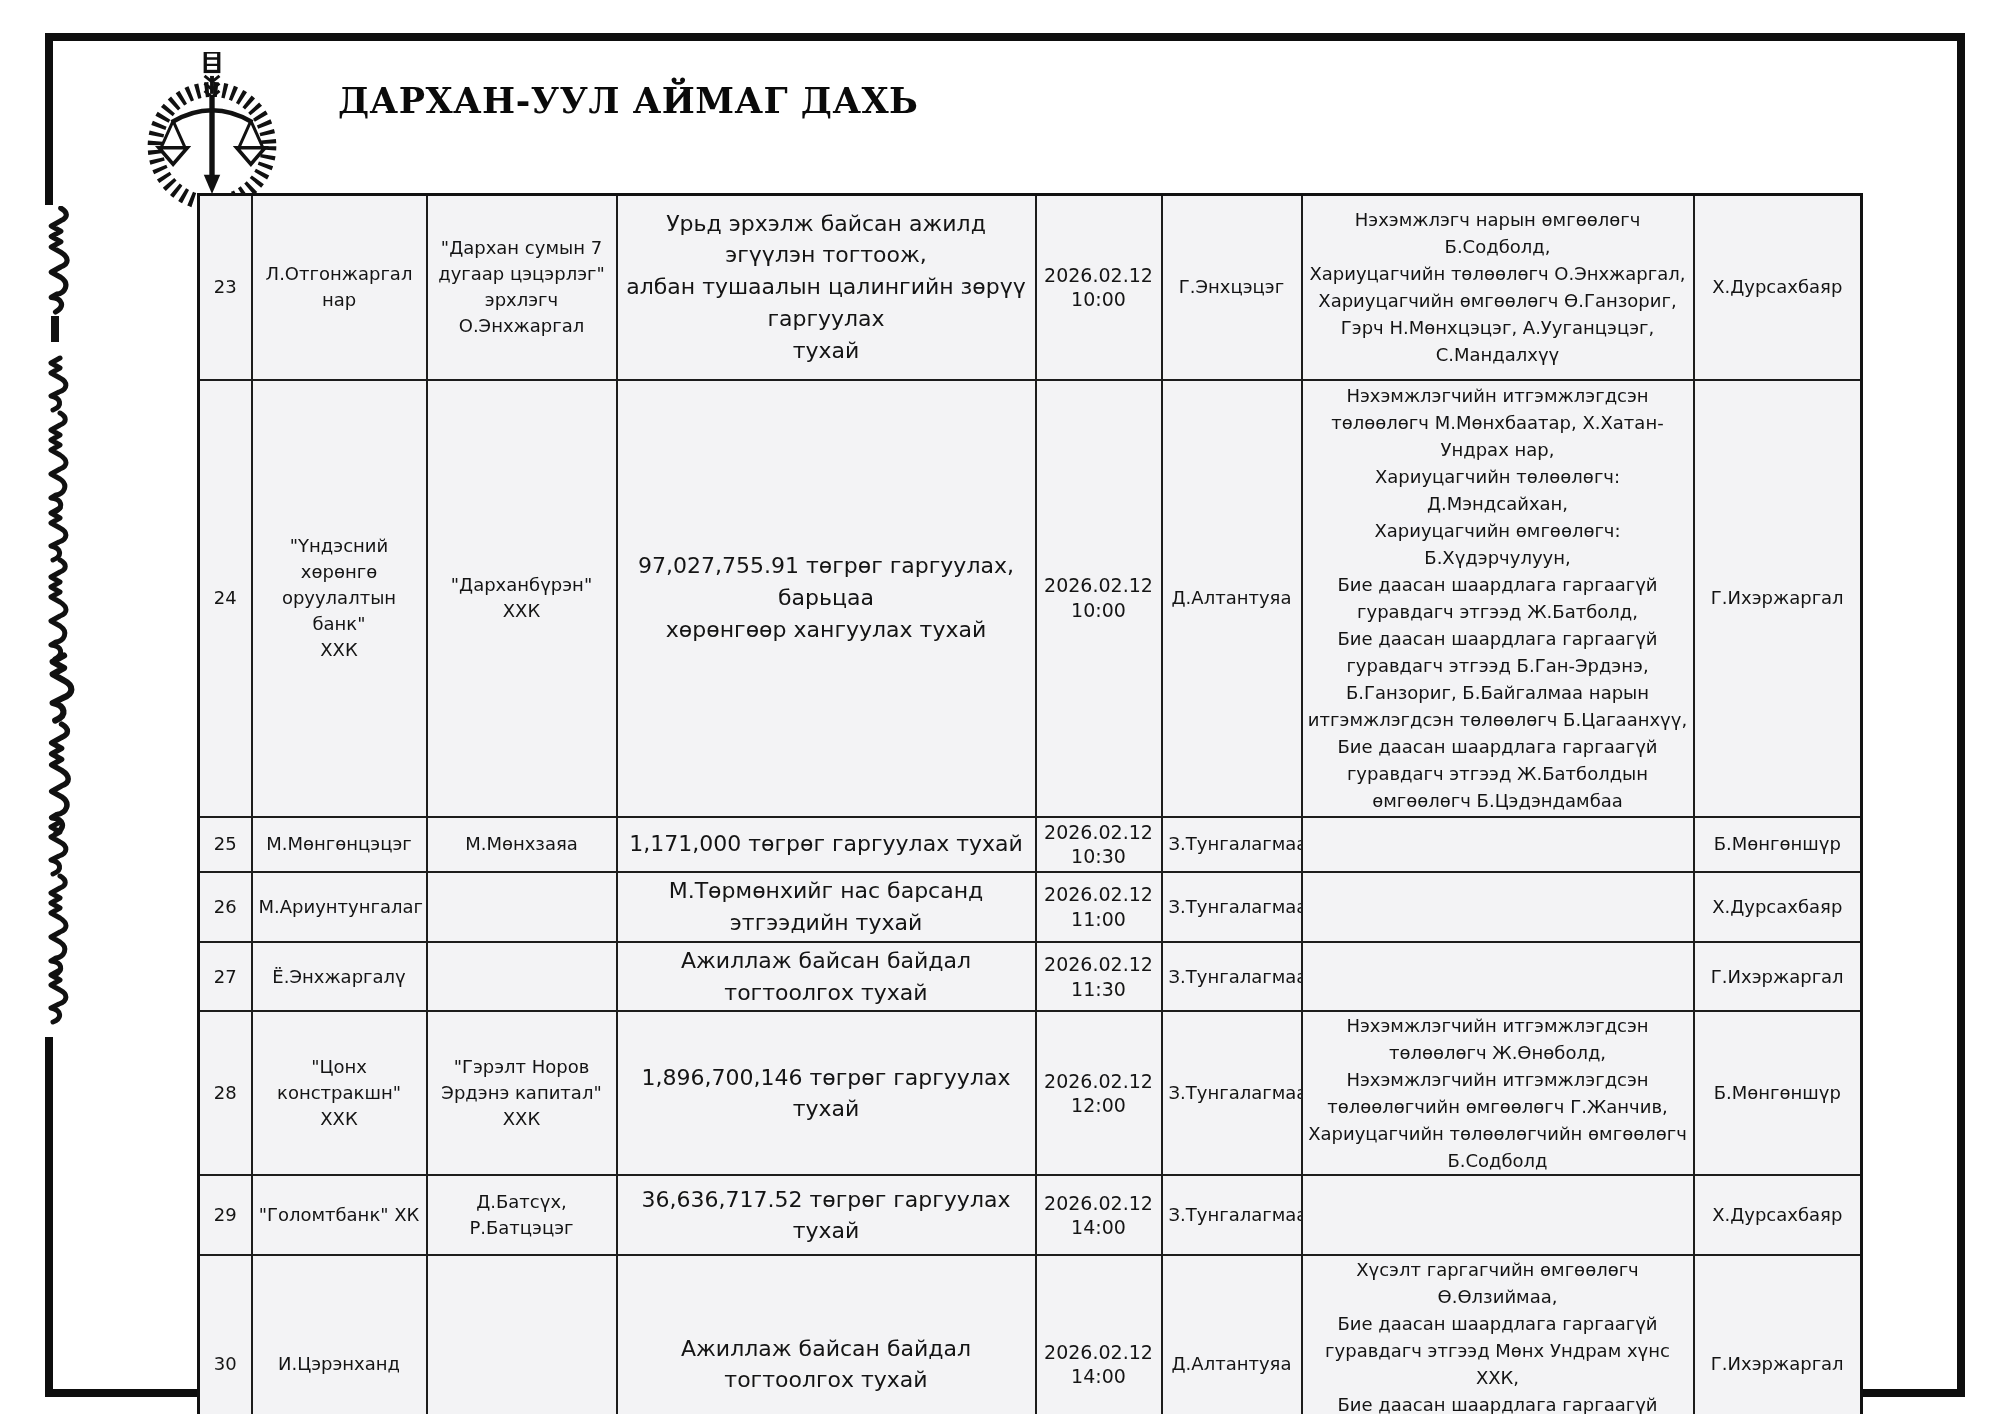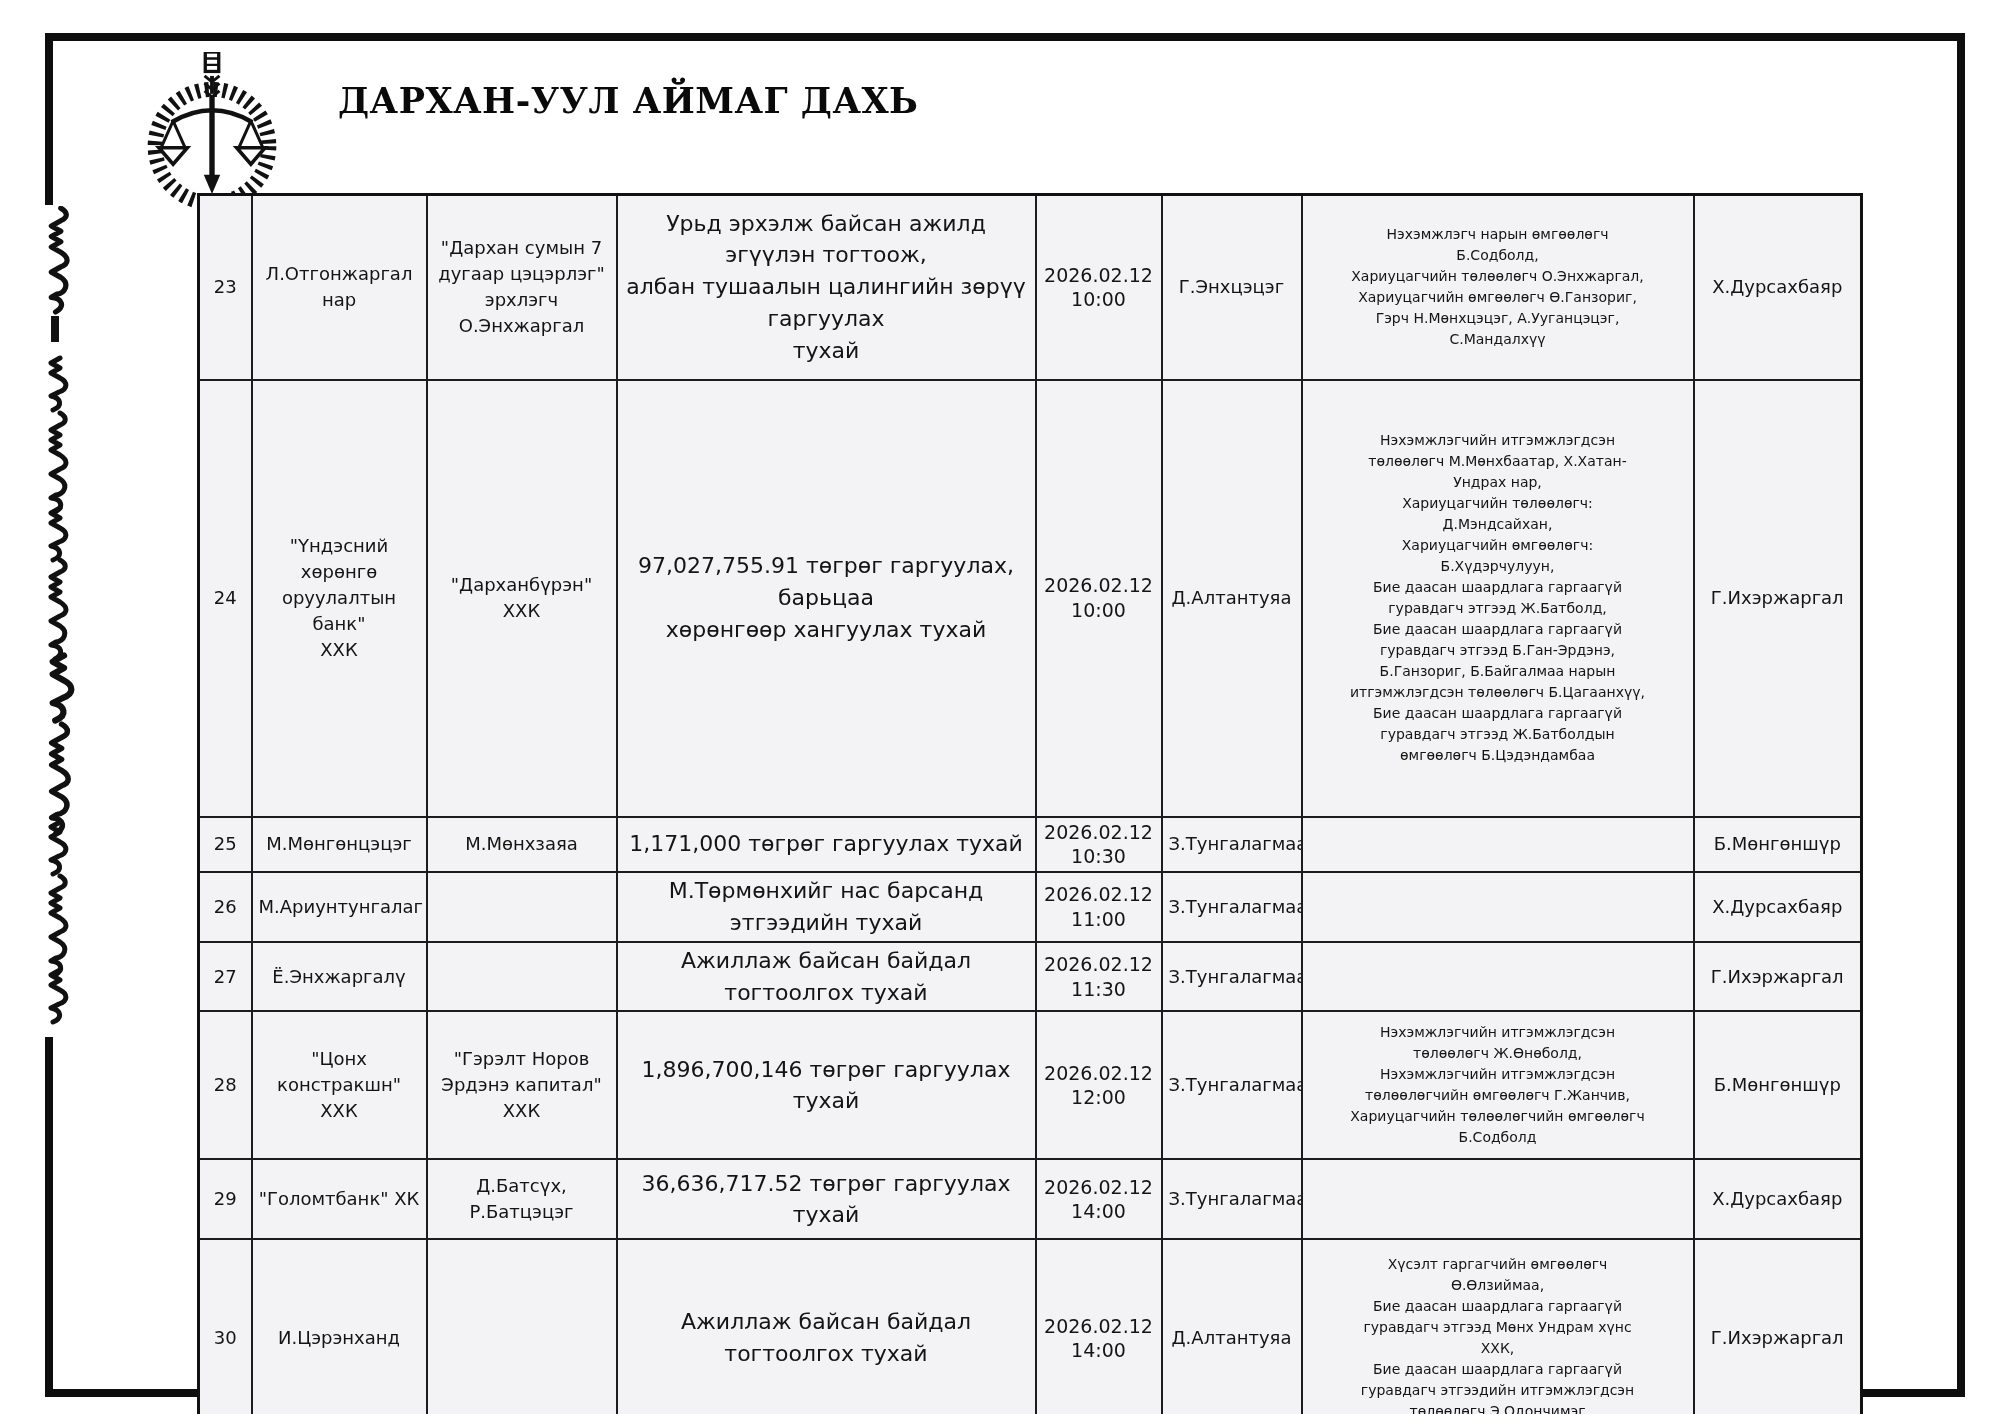--- a/index.html
+++ b/index.html
@@ -47,21 +47,21 @@
   .sheet-table{border:3px solid #111;}
   tr.r23{height:185px;}
   tr.r24{height:437px;}
   tr.r25{height:47px;}
   tr.r26{height:46px;}
   tr.r27{height:50px;}
   tr.r28{height:148px;}
   tr.r29{height:80px;}
   tr.r30{height:198px;}
   td.c-date{font-size:19px;line-height:1.3;border-radius:13px;}
-  td.c-part{font-size:14px;line-height:1.5;padding:0 4px;}
+  td.c-part{font-size:18px;line-height:1.5;padding:0 4px;}
   td.c-subj{font-size:22px;}
 </style>
 </head>
 <body>
 
 <div class="page-frame"></div>
 <div class="frame-gap"></div>
 
 <svg class="side-script" viewBox="0 0 96 828" xmlns="http://www.w3.org/2000/svg">
   <defs>

